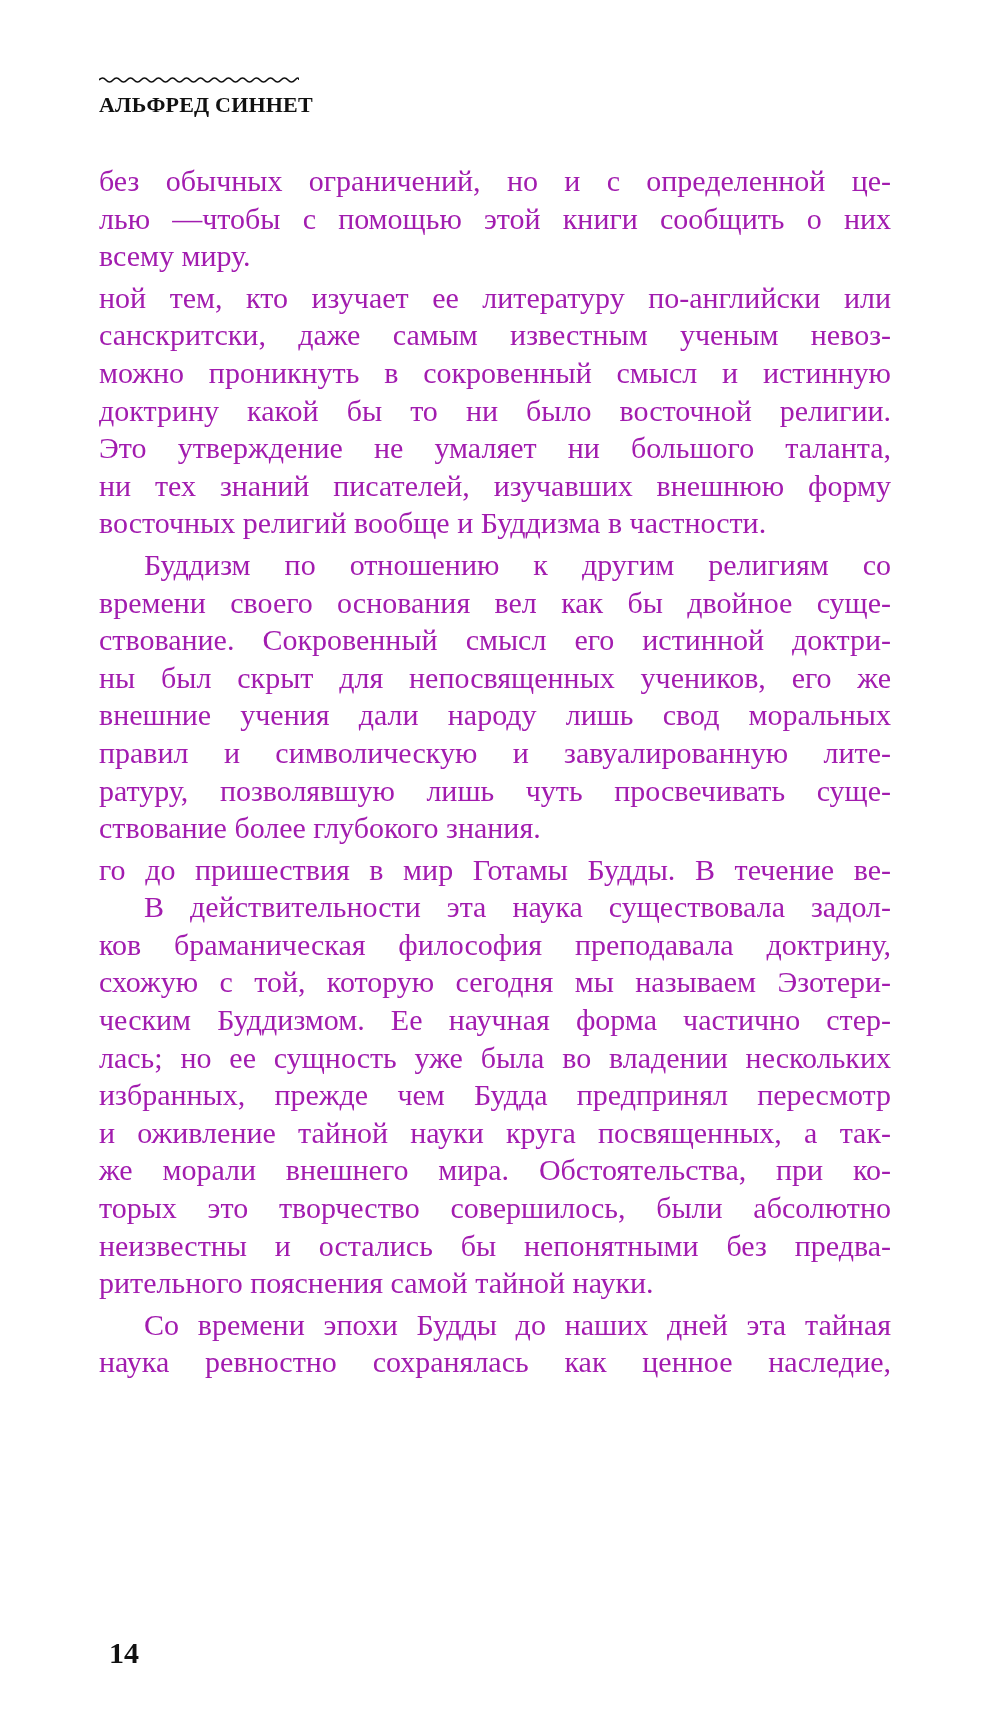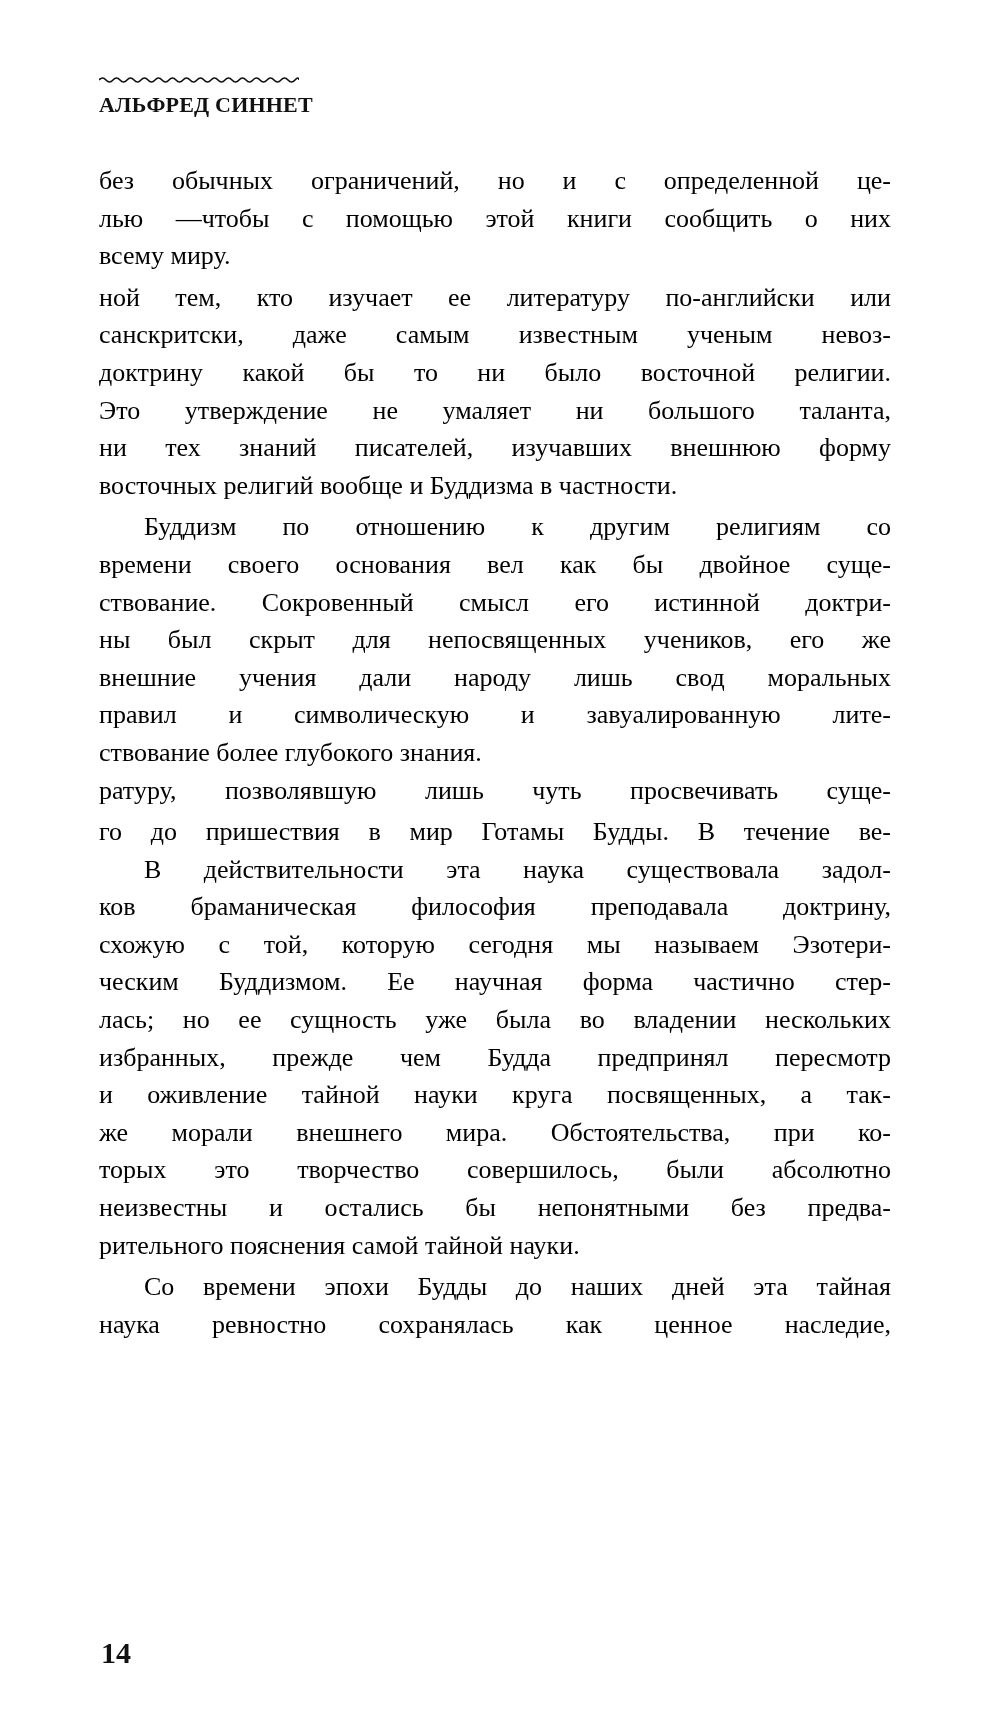--- a/index.html
+++ b/index.html
@@ -1,25 +1,25 @@
 <!DOCTYPE html>
 <html><head>
   <meta charset="utf-8">
   <style>
     html, body { margin: 0; padding: 0; background: #ffffff; }
     body { width: 1000px; height: 1718px; position: relative; overflow: hidden; color: #111; }
     .page { position: absolute; left: 0; top: 0; width: 882px; height: 1718px; }
     .ornament { position: absolute; left: 99px; top: 76px; width: 200px; height: 8px; }
     .running-head { position: absolute; left: 99px; top: 92px; font-family: "Liberation Serif", serif; font-weight: bold; font-size: 22px; letter-spacing: 0.2px; color: #111; }
-    .body-text { position: absolute; left: 99px; top: 162px; width: 792px; font-family: "Liberation Serif", serif; font-size: 26px; line-height: 37.6px; color: #000000; }
+    .body-text { position: absolute; left: 99px; top: 162px; width: 792px; font-family: "Liberation Serif", serif; font-size: 30px; line-height: 37.6px; color: #a21caf; }
     .line { display: block; text-align: justify; text-align-last: justify; white-space: nowrap; height: 37.6px; }
     .line.last { text-align-last: left; }
     .line.indent { padding-left: 45px; }
     .para-gap { height: 4px; }
-    .folio { position: absolute; left: 101px; top: 1636px; font-family: "Liberation Serif", serif; font-weight: bold; font-size: 30px; color: #111; }
+    .folio { position: absolute; left: 109px; top: 1636px; font-family: "Liberation Serif", serif; font-weight: bold; font-size: 30px; color: #111; }
   </style>
 </head>
 <body>
 
 <div class="page">
   <svg class="ornament" viewBox="0 0 200 8" preserveAspectRatio="none">
     <path d="M0 4 Q 3.5 0 7 4 T 14 4 T 21 4 T 28 4 T 35 4 T 42 4 T 49 4 T 56 4 T 63 4 T 70 4 T 77 4 T 84 4 T 91 4 T 98 4 T 105 4 T 112 4 T 119 4 T 126 4 T 133 4 T 140 4 T 147 4 T 154 4 T 161 4 T 168 4 T 175 4 T 182 4 T 189 4 T 196 4 T 200 4" fill="none" stroke="#111" stroke-width="1.6"></path>
   </svg>
 
   <div class="running-head">АЛЬФРЕД СИННЕТ</div>
@@ -27,35 +27,36 @@
   <div class="body-text" id="body-text">
       <div>
         <span class="line">без обычных ограничений, но и с определенной це-</span>
         <span class="line">лью —чтобы с помощью этой книги сообщить о них</span>
         <span class="line last">всему миру.</span>
       </div>
       <div class="para-gap"></div>
       <div>
         <span class="line">ной тем, кто изучает ее литературу по-английски или</span>
         <span class="line">санскритски, даже самым известным ученым невоз-</span>
+        <span class="line">можно проникнуть в сокровенный смысл и истинную</span>
         <span class="line">доктрину какой бы то ни было восточной религии.</span>
         <span class="line">Это утверждение не умаляет ни большого таланта,</span>
         <span class="line">ни тех знаний писателей, изучавших внешнюю форму</span>
         <span class="line last">восточных религий вообще и Буддизма в частности.</span>
       </div>
       <div class="para-gap"></div>
       <div>
         <span class="line indent">Буддизм по отношению к другим религиям со</span>
         <span class="line">времени своего основания вел как бы двойное суще-</span>
         <span class="line">ствование. Сокровенный смысл его истинной доктри-</span>
         <span class="line">ны был скрыт для непосвященных учеников, его же</span>
         <span class="line">внешние учения дали народу лишь свод моральных</span>
         <span class="line">правил и символическую и завуалированную лите-</span>
+        <span class="line">ратуру, позволявшую лишь чуть просвечивать суще-</span>
         <span class="line last">ствование более глубокого знания.</span>
-        <span class="line">ратуру, позволявшую лишь чуть просвечивать суще-</span>
       </div>
       <div class="para-gap"></div>
       <div>
         <span class="line">го до пришествия в мир Готамы Будды. В течение ве-</span>
         <span class="line indent">В действительности эта наука существовала задол-</span>
         <span class="line">ков браманическая философия преподавала доктрину,</span>
         <span class="line">схожую с той, которую сегодня мы называем Эзотери-</span>
         <span class="line">ческим Буддизмом. Ее научная форма частично стер-</span>
         <span class="line">лась; но ее сущность уже была во владении нескольких</span>
         <span class="line">избранных, прежде чем Будда предпринял пересмотр</span>

